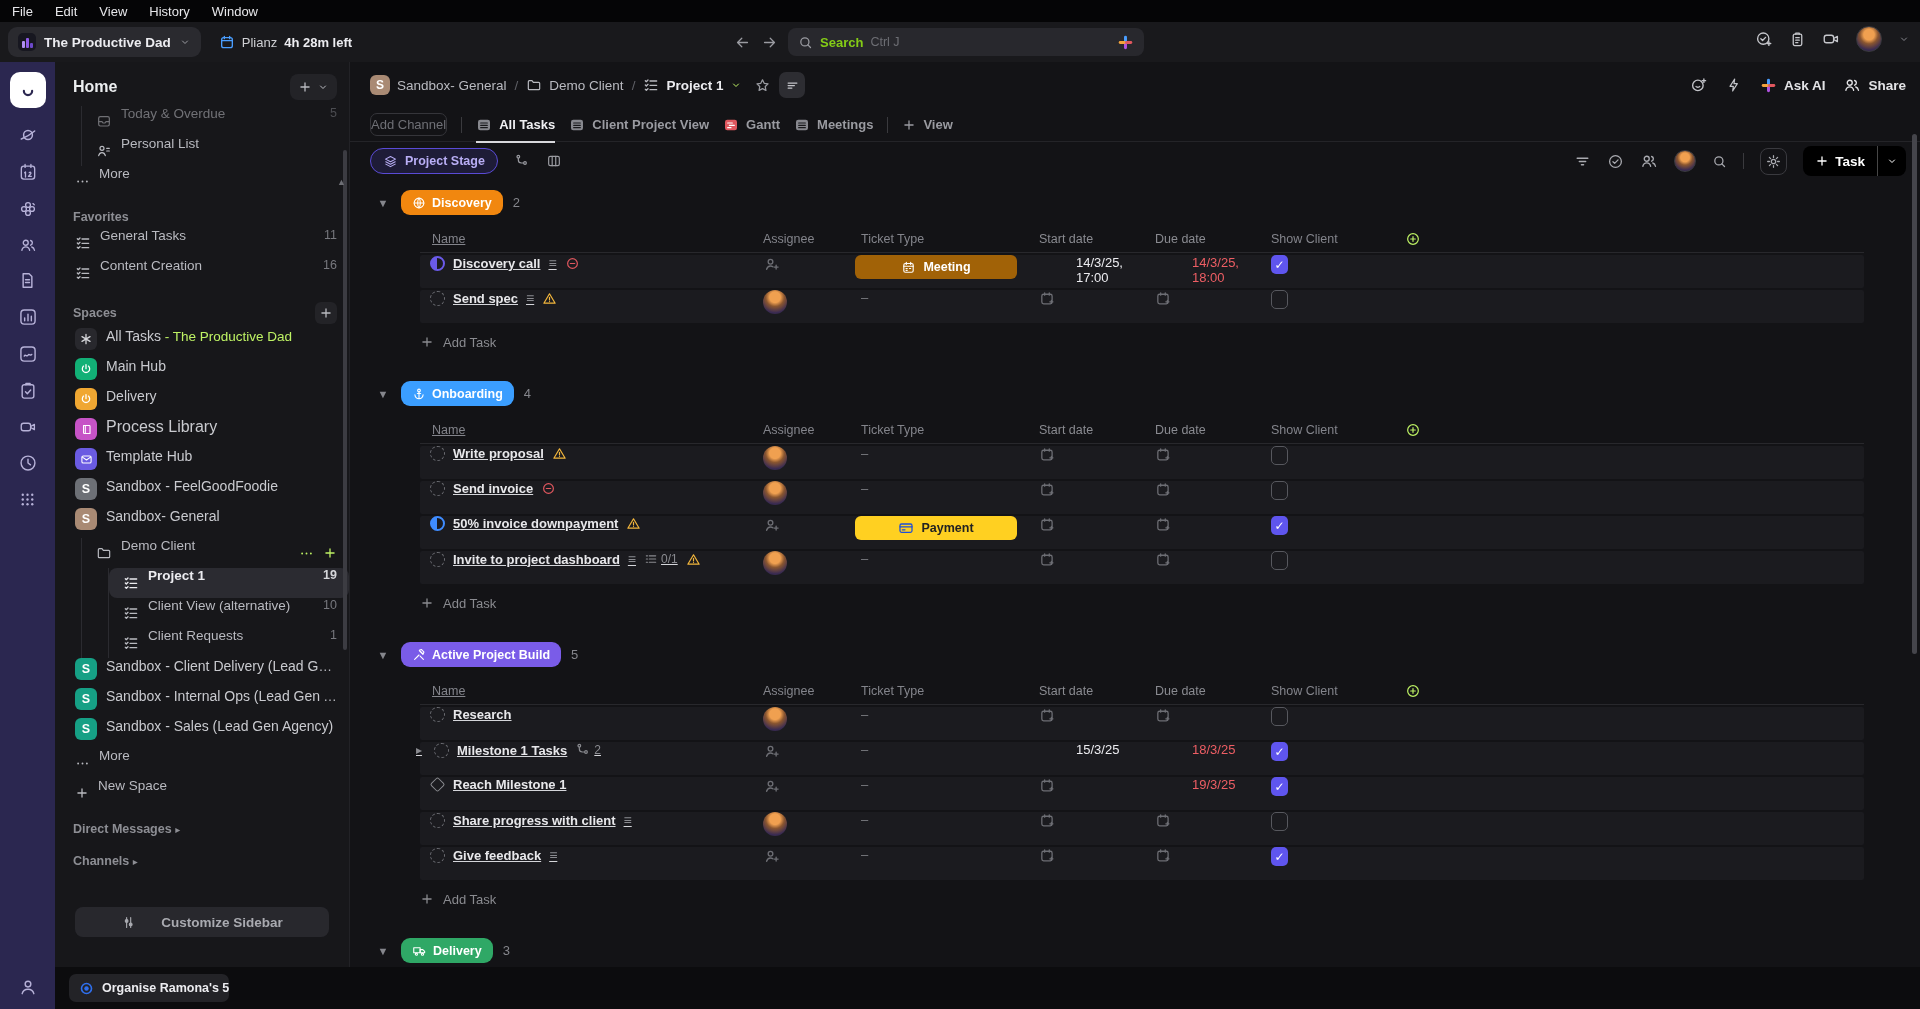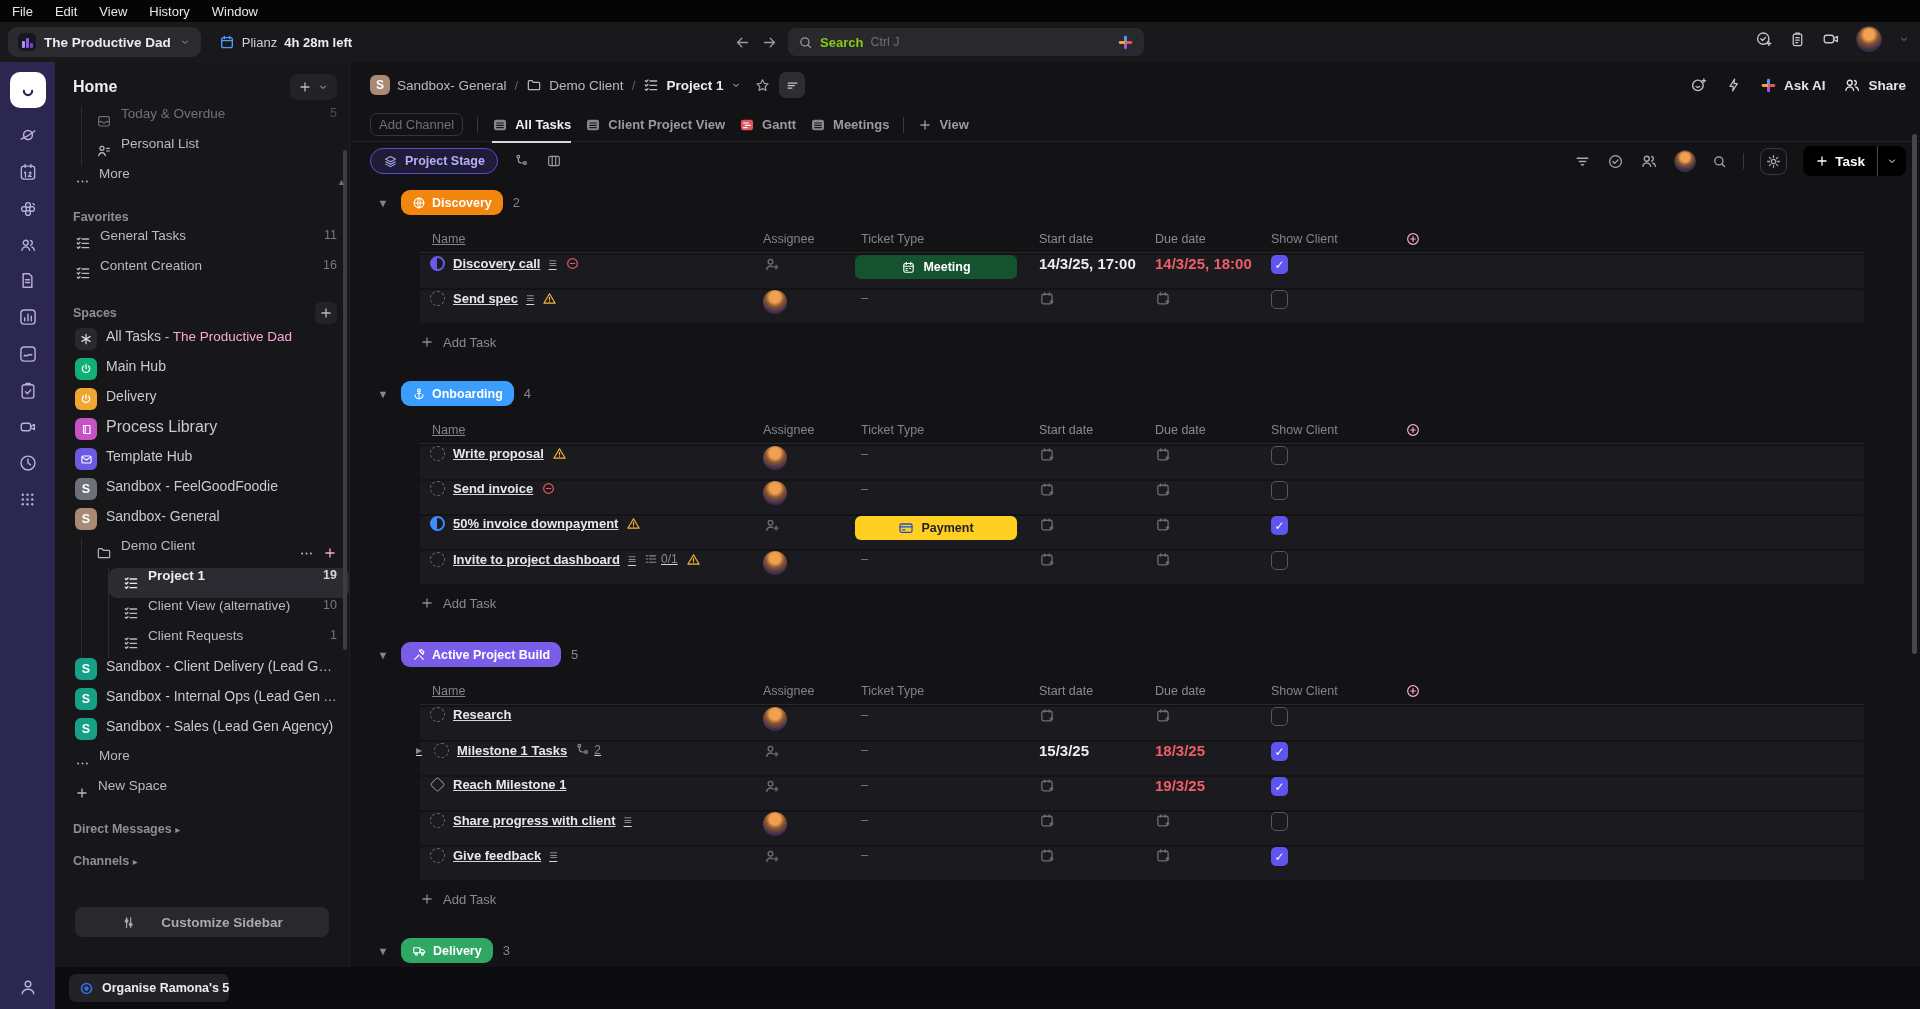--- a/index.html
+++ b/index.html
@@ -53,21 +53,21 @@
   .sb-item .grow { flex:1; min-width:0; white-space:nowrap; overflow:hidden; text-overflow:ellipsis; }
   .sb-item .cnt { color:#77787e; font-size:12.5px; }
   .sb-sub { margin-left:26px; border-left:1px solid #2b2b30; }
   .sb-sub .sb-item { padding-left:14px; }
   .sb-section { padding:14px 12px 4px 18px; font-size:12.5px; font-weight:bold; color:#8d8e94;
     display:flex; align-items:center; justify-content:space-between; }
   .sp-ic { width:22px; height:22px; border-radius:6px; display:flex; align-items:center;
     justify-content:center; color:#fff; font-weight:bold; font-size:12.5px; flex:none; }
   .sel { background:#2b2b31; border-radius:8px; color:#ececf0; font-weight:bold; }
   .sel .cnt { color:#d5d6da; font-weight:bold; }
-  .dim { color:#f9a8d4; }
+  .dim { color:#bef264; }
   #customize { position:absolute; left:20px; right:20px; bottom:30px; height:30px; background:#28282d;
     border-radius:8px; display:flex; align-items:center; justify-content:center; gap:25px;
     color:#a9aab0; font-weight:bold; font-size:13.5px; }
   .sb-scroll { position:absolute; right:2px; top:88px; width:4px; height:500px; background:#3c3c42; border-radius:2px; }
   .sb-arrow { position:absolute; right:3px; top:115px; color:#6d6e74; font-size:9px; }
 
   
   #main { position:absolute; left:350px; top:62px; right:0; bottom:42px; background:#131316; overflow:hidden; }
   #viewheader { height:46px; display:flex; align-items:center; padding:0 14px 0 20px; }
   .crumb { display:flex; align-items:center; gap:8px; font-size:13.5px; color:#b9bac0; }
@@ -76,21 +76,21 @@
     font-size:12px; font-weight:bold; display:flex; align-items:center; justify-content:center; }
   .crumb .cur { color:#ececf0; font-weight:bold; }
   .box-ic { width:26px; height:26px; background:#2d2d32; border-radius:7px; display:flex;
     align-items:center; justify-content:center; color:#c3c4c9; }
   #viewheader .right { margin-left:auto; display:flex; align-items:center; gap:18px; color:#c3c4c9;
     font-size:13.5px; font-weight:bold; }
   #viewheader .right .w { display:flex; align-items:center; gap:7px; color:#e3e3e6; }
 
   #tabsrow { height:34px; display:flex; align-items:center; gap:14px; padding:0 20px;
     border-bottom:1px solid #242428; font-size:13px; }
-  .addch { border:1px solid #35353a; border-radius:7px; padding:3px 8px; color:#6f7076; }
+  .addch { border:1px solid #35353a; border-radius:7px; padding:3px 0; color:#6f7076; }
   .vdiv { width:1px; height:16px; background:#3a3a3e; }
   .tab { display:flex; align-items:center; gap:7px; color:#9a9ba1; font-weight:bold; height:34px; position:relative; }
   .tab.active { color:#f0f0f3; }
   .tab.active::after { content:""; position:absolute; left:0; right:0; bottom:-1px; height:2px; background:#d8d8dc; }
 
   #toolbar { height:38px; display:flex; align-items:center; padding:0 14px 0 20px; }
   .stage-pill { display:flex; align-items:center; gap:7px; height:26px; padding:0 12px;
     border:1px solid #5a4bd6; background:rgba(95,80,230,.16); color:#b9aef5; font-weight:bold;
     font-size:12.5px; border-radius:13px; }
   .tb-ic { color:#9a9ba1; margin-left:16px; }
@@ -123,21 +123,21 @@
   .c-extra { flex:1; display:flex; align-items:center; }
   .tname { font-weight:bold; color:#e8e8eb; white-space:nowrap; }
   .st { width:15px; height:15px; border-radius:50%; flex:none; }
   .st.todo { border:1.5px dashed #6d6e74; }
   .st.prog { border:2px solid var(--pc,#6a5ae9); background:linear-gradient(90deg,var(--pc,#6a5ae9) 50%,transparent 50%); }
   .st.mile { border:1.5px solid #8a8b90; border-radius:2px; transform:rotate(45deg); width:11px; height:11px; margin:0 2px; }
   .meta { color:#8a8b90; display:inline-flex; align-items:center; gap:3px; font-size:12px; }
   .badge { height:24px; min-width:162px; border-radius:6px; display:flex; align-items:center;
     justify-content:center; gap:7px; font-weight:bold; font-size:12.5px; margin-left:-6px; }
   .dash { color:#7c7d83; }
-  .date { color:#ececf0; font-weight:bold; font-size:15px; }
+  .date { color:#ececf0; font-weight:normal; font-size:13px;margin-left:37px; }
   .date.red { color:#ee5e64; }
   .cph { color:#6d6e74; }
   .cb { width:17px; height:19px; border-radius:5px; border:1.5px solid #57585e; }
   .cb.on { border:none; background:#5f55ee; color:#fff; display:flex; align-items:center;
     justify-content:center; font-size:12px; font-weight:bold; }
   .addtask { display:flex; align-items:center; gap:9px; height:30px; color:#8a8b90; font-size:13px; margin-top:4px; }
   .av { width:24px; height:24px; border-radius:50%;
     background:radial-gradient(circle at 50% 30%, #f0a050 0 26%, #8a5630 45%, #3a2b52 75%, #2b2140 100%); }
   .warn-ic { color:#f2b63c; }
   .blocked-ic { color:#e0575e; }
@@ -833,21 +833,21 @@
        <span class="c-assignee">
             <span class="ic cph">
               <svg width="18" height="18" viewBox="0 0 24 24" fill="none" stroke="currentColor" stroke-width="1.8" stroke-linecap="round" stroke-linejoin="round">
                 <circle cx="10" cy="9" r="3.1"></circle>
                 <path d="M4.8 19c.8-2.9 2.9-4.4 5.2-4.4 1.2 0 2.3.4 3.2 1.1"></path>
                 <path d="M17.5 13.5v5.2M14.9 16.1h5.2"></path>
               </svg>
             </span>
           </span>
        <span class="c-ticket">
-            <span class="badge" style="background:#14532d;color:#ffffff">
+            <span class="badge" style="background:#a16207;color:#ffffff">
            <span class="ic" style="">
                 <svg width="15" height="15" viewBox="0 0 24 24" fill="none" stroke="currentColor" stroke-width="1.8" stroke-linecap="round" stroke-linejoin="round">
                   <rect x="4.5" y="5.5" width="15" height="14" rx="2.5"></rect>
                   <path d="M8.5 3.5v3.5M15.5 3.5v3.5M4.5 10h15"></path>
                   <path d="M8 13.5h2M13.5 13.5h2M8 16.5h2"></path>
                 </svg>
               </span>
            <span>Meeting</span>
             </span>
           </span>

